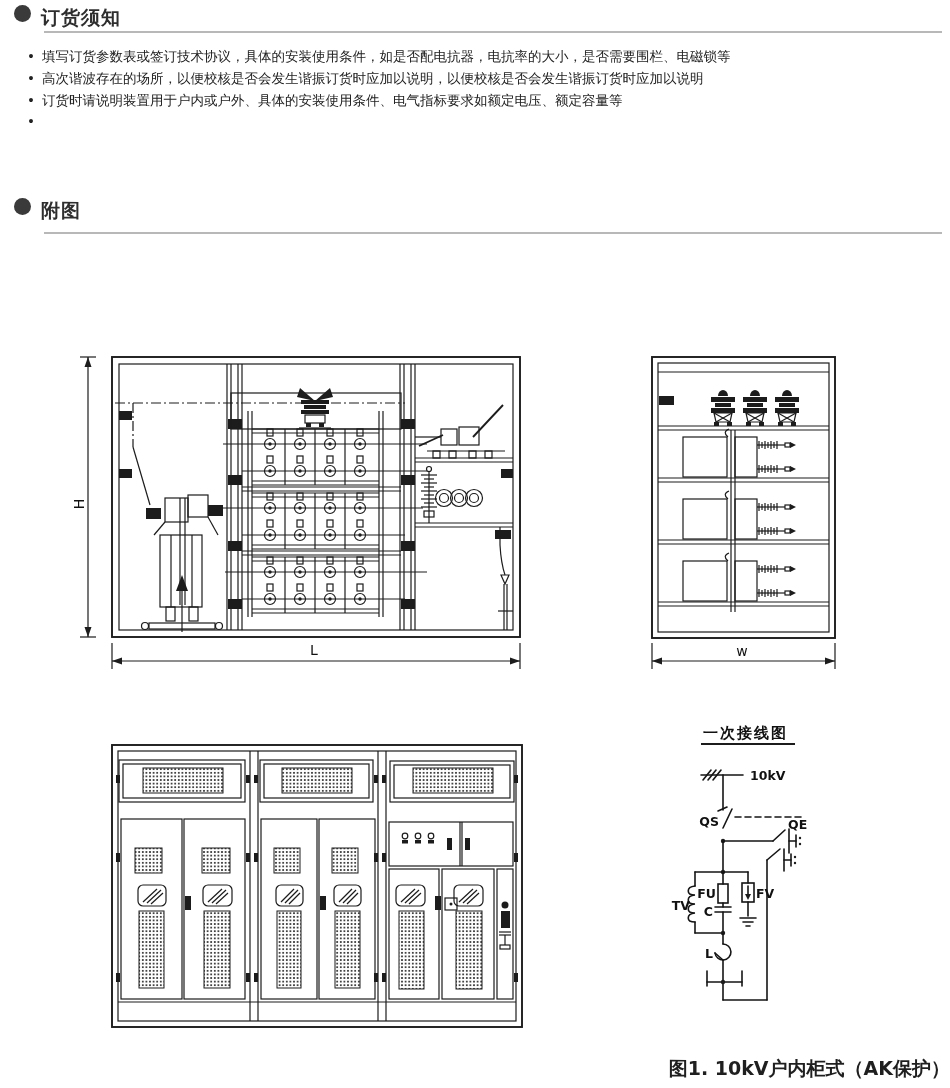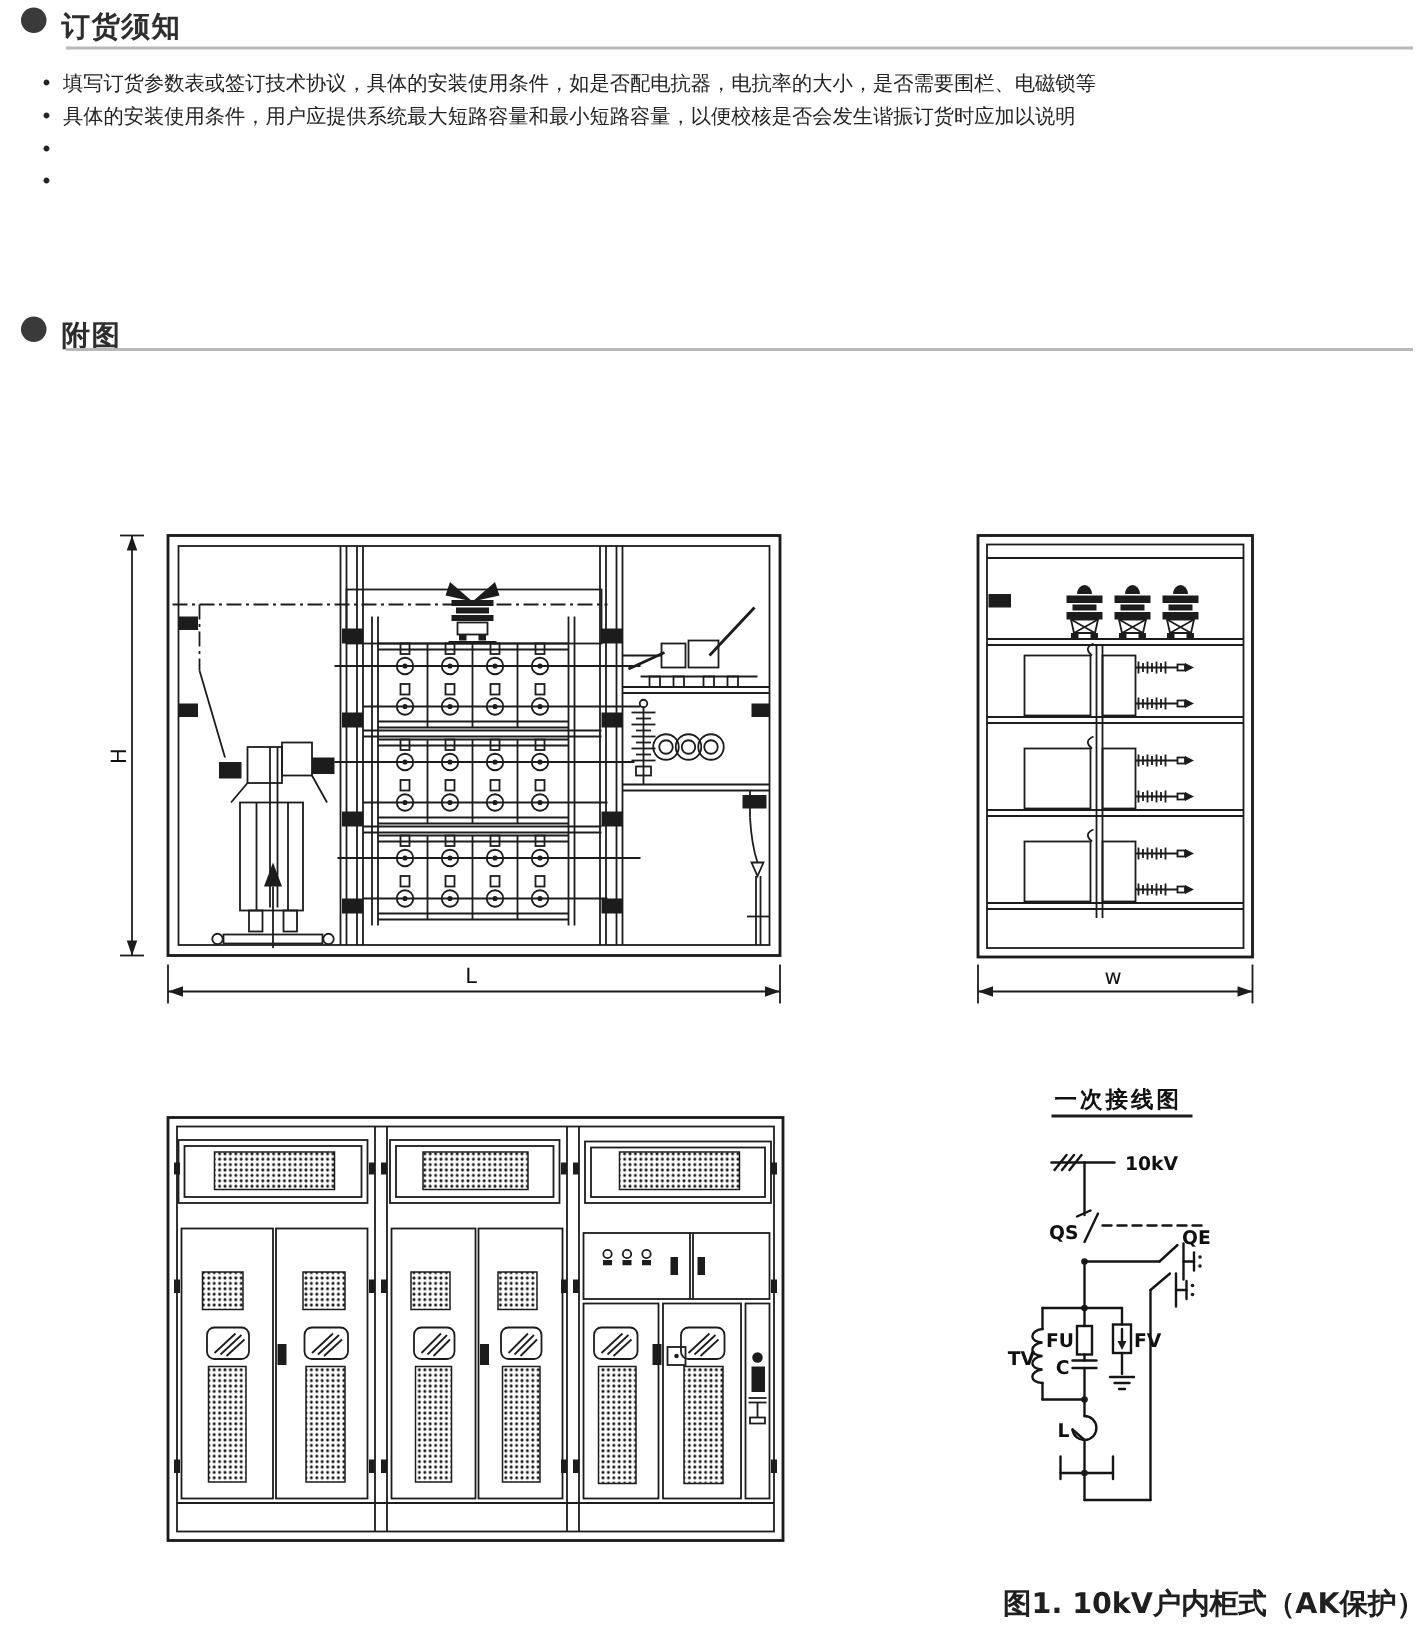--- a/index.html
+++ b/index.html
@@ -38,31 +38,32 @@
   </div>
   <div class="rule" style="top:31px"></div>
 
   <ul class="notes">
     <li>
         <span class="mk">•</span>
         <span>填写订货参数表或签订技术协议，具体的安装使用条件，如是否配电抗器，电抗率的大小，是否需要围栏、电磁锁等</span>
       </li>
     <li>
         <span class="mk">•</span>
-        <span>具体的安装使用条件，用户应提供系统最大短路容量和最小短路容量，以便校核是否会发生谐振订货时应加以说明</span>
+        <span>高次谐波存在的场所，以便校核是否会发生谐振订货时应加以说明，以便校核是否会发生谐振订货时应加以说明</span>
       </li>
     <li>
         <span class="mk">•</span>
+        <span>订货时请说明装置用于户内或户外、具体的安装使用条件、电气指标要求如额定电压、额定容量等</span>
       </li>
     <li>
         <span class="mk">•</span>
       </li>
   </ul>
 
-  <div class="sec-head" style="top:211px">
+  <div class="sec-head" style="top:198px">
     <span class="dot"></span>
     <span>附图</span>
   </div>
   <div class="rule" style="top:232px"></div>
 
   <svg class="draw" style="left:75px;top:345px" width="470" height="335" viewBox="0 0 470 335" xmlns="http://www.w3.org/2000/svg">
     <defs>
       <g id="caprow">
         <rect class="ln" x="192" y="-15" width="6" height="7"></rect>
           <circle class="ln" cx="195" cy="0" r="5.5"></circle>

